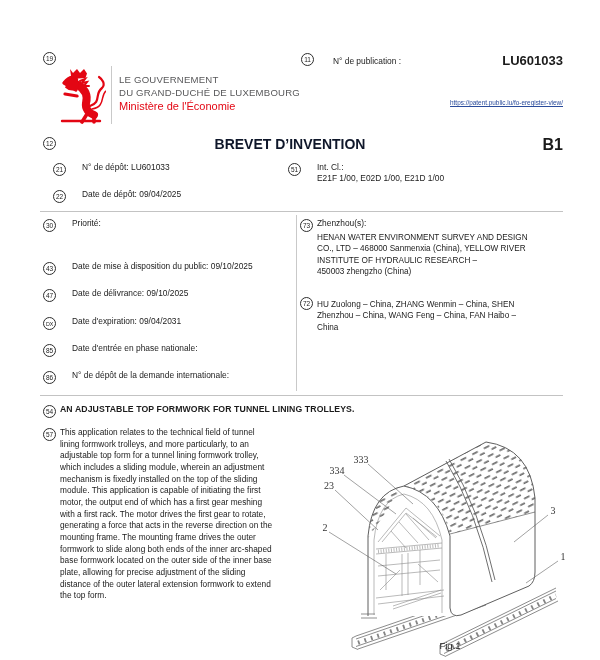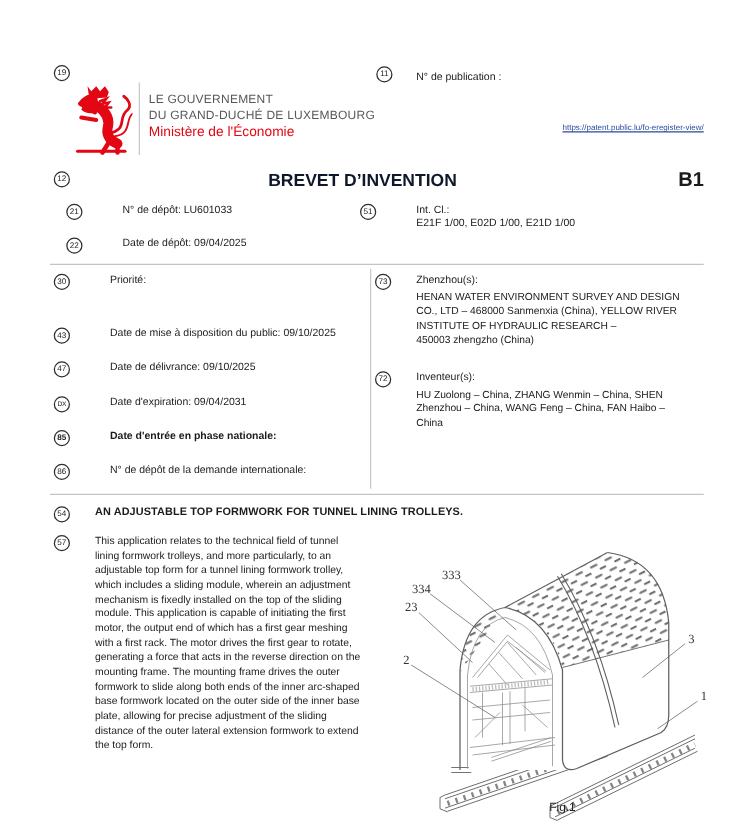--- a/index.html
+++ b/index.html
@@ -2,21 +2,21 @@
 <html><head>
 <meta charset="utf-8">
 <style>
   * { margin:0; padding:0; box-sizing:border-box; }
   html,body { background:#e8e8e8; }
   #page {
     position:relative; width:600px; height:660px; background:#ffffff;
     font-family:"Liberation Sans", sans-serif; color:#1b1b1b; overflow:hidden;
   }
   .abs { position:absolute; }
-  .row { position:absolute; display:flex; gap:20px; align-items:flex-start; }
+  .row { position:absolute; display:flex; gap:4px; align-items:flex-start; }
   .circ {
     display:inline-flex; align-items:center; justify-content:center;
     min-width:13px; width:13px; height:13px; border:1px solid #2d2d2d; border-radius:50%;
     font-size:6.5px; color:#222; flex:none; margin-top:1px; background:#fff;
   }
   .circ.tiny { font-size:5.3px; letter-spacing:-0.2px; }
   .txt  { font-size:8.4px; line-height:1.28; color:#1b1b1b;padding-left:12px; }
   .pre  { white-space:pre-line; }
   .gov-line { font-size:9.6px; line-height:13px; color:#58585a; letter-spacing:0.2px; }
   .ministry { font-size:11px; line-height:13px; color:#e30613; margin-top:1px; }
@@ -65,20 +65,21 @@
   <div class="abs" style="left:119px; top:73px;">
     <div class="gov-line">LE GOUVERNEMENT</div>
     <div class="gov-line">DU GRAND-DUCHÉ DE LUXEMBOURG</div>
     <div class="ministry">Ministère de l'Économie</div>
   </div>
 
   <span class="circ abs" style="left:301px; top:52px;">
       <span>11</span>
     </span>
   <div class="abs txt" style="left:321px; top:56px;">N° de publication :</div>
+  <div class="abs pub-num" style="left:430px; top:53px; width:133px; text-align:right;">LU601033</div>
   <div class="abs" style="left:330px; top:91px; width:233px; text-align:right;">
     <a href="#" class="reg-link" title="https://patent.public.lu/fo-eregister-view/">https://patent.public.lu/fo-eregister-view/</a>
   </div>
 
   <span class="circ abs" style="left:43px; top:136px;">
       <span>12</span>
     </span>
   <div class="abs doc-title" style="left:150px; top:136px; width:280px; text-align:center;">BREVET D’INVENTION</div>
   <div class="abs kind" style="left:500px; top:136px; width:63px; text-align:right;">B1</div>
 
@@ -124,21 +125,21 @@
         <span>47</span>
       </span>
     <span class="txt">Date de délivrance: 09/10/2025</span>
   </div>
   <div class="row" style="left:43px; top:316px;">
     <span class="circ tiny">
         <span>DX</span>
       </span>
     <span class="txt">Date d'expiration: 09/04/2031</span>
   </div>
-  <div class="row" style="left:43px; top:343px;font-weight:bold;">
+  <div class="row" style="left:43px; top:343px;">
     <span class="circ">
         <span>85</span>
       </span>
     <span class="txt">Date d'entrée en phase nationale:</span>
   </div>
   <div class="row" style="left:43px; top:370px;">
     <span class="circ">
         <span>86</span>
       </span>
     <span class="txt">N° de dépôt de la demande internationale:</span>
@@ -154,21 +155,20 @@
 CO., LTD – 468000 Sanmenxia (China), YELLOW RIVER
 INSTITUTE OF HYDRAULIC RESEARCH –
 450003 zhengzho (China)</div>
     </span>
   </div>
   <div class="row" style="left:300px; top:296px; width:265px;">
     <span class="circ">
         <span>72</span>
       </span>
     <span>
-      <div class="rc-label">Inventeur(s):</div>
       <div class="rc-text pre" style="margin-top:3px;">HU Zuolong – China, ZHANG Wenmin – China, SHEN
 Zhenzhou – China, WANG Feng – China, FAN Haibo –
 China</div>
     </span>
   </div>
 
   <div class="hr" style="top:395px;"></div>
 
   <div class="row" style="left:43px; top:404px; width:520px;">
     <span class="circ">

